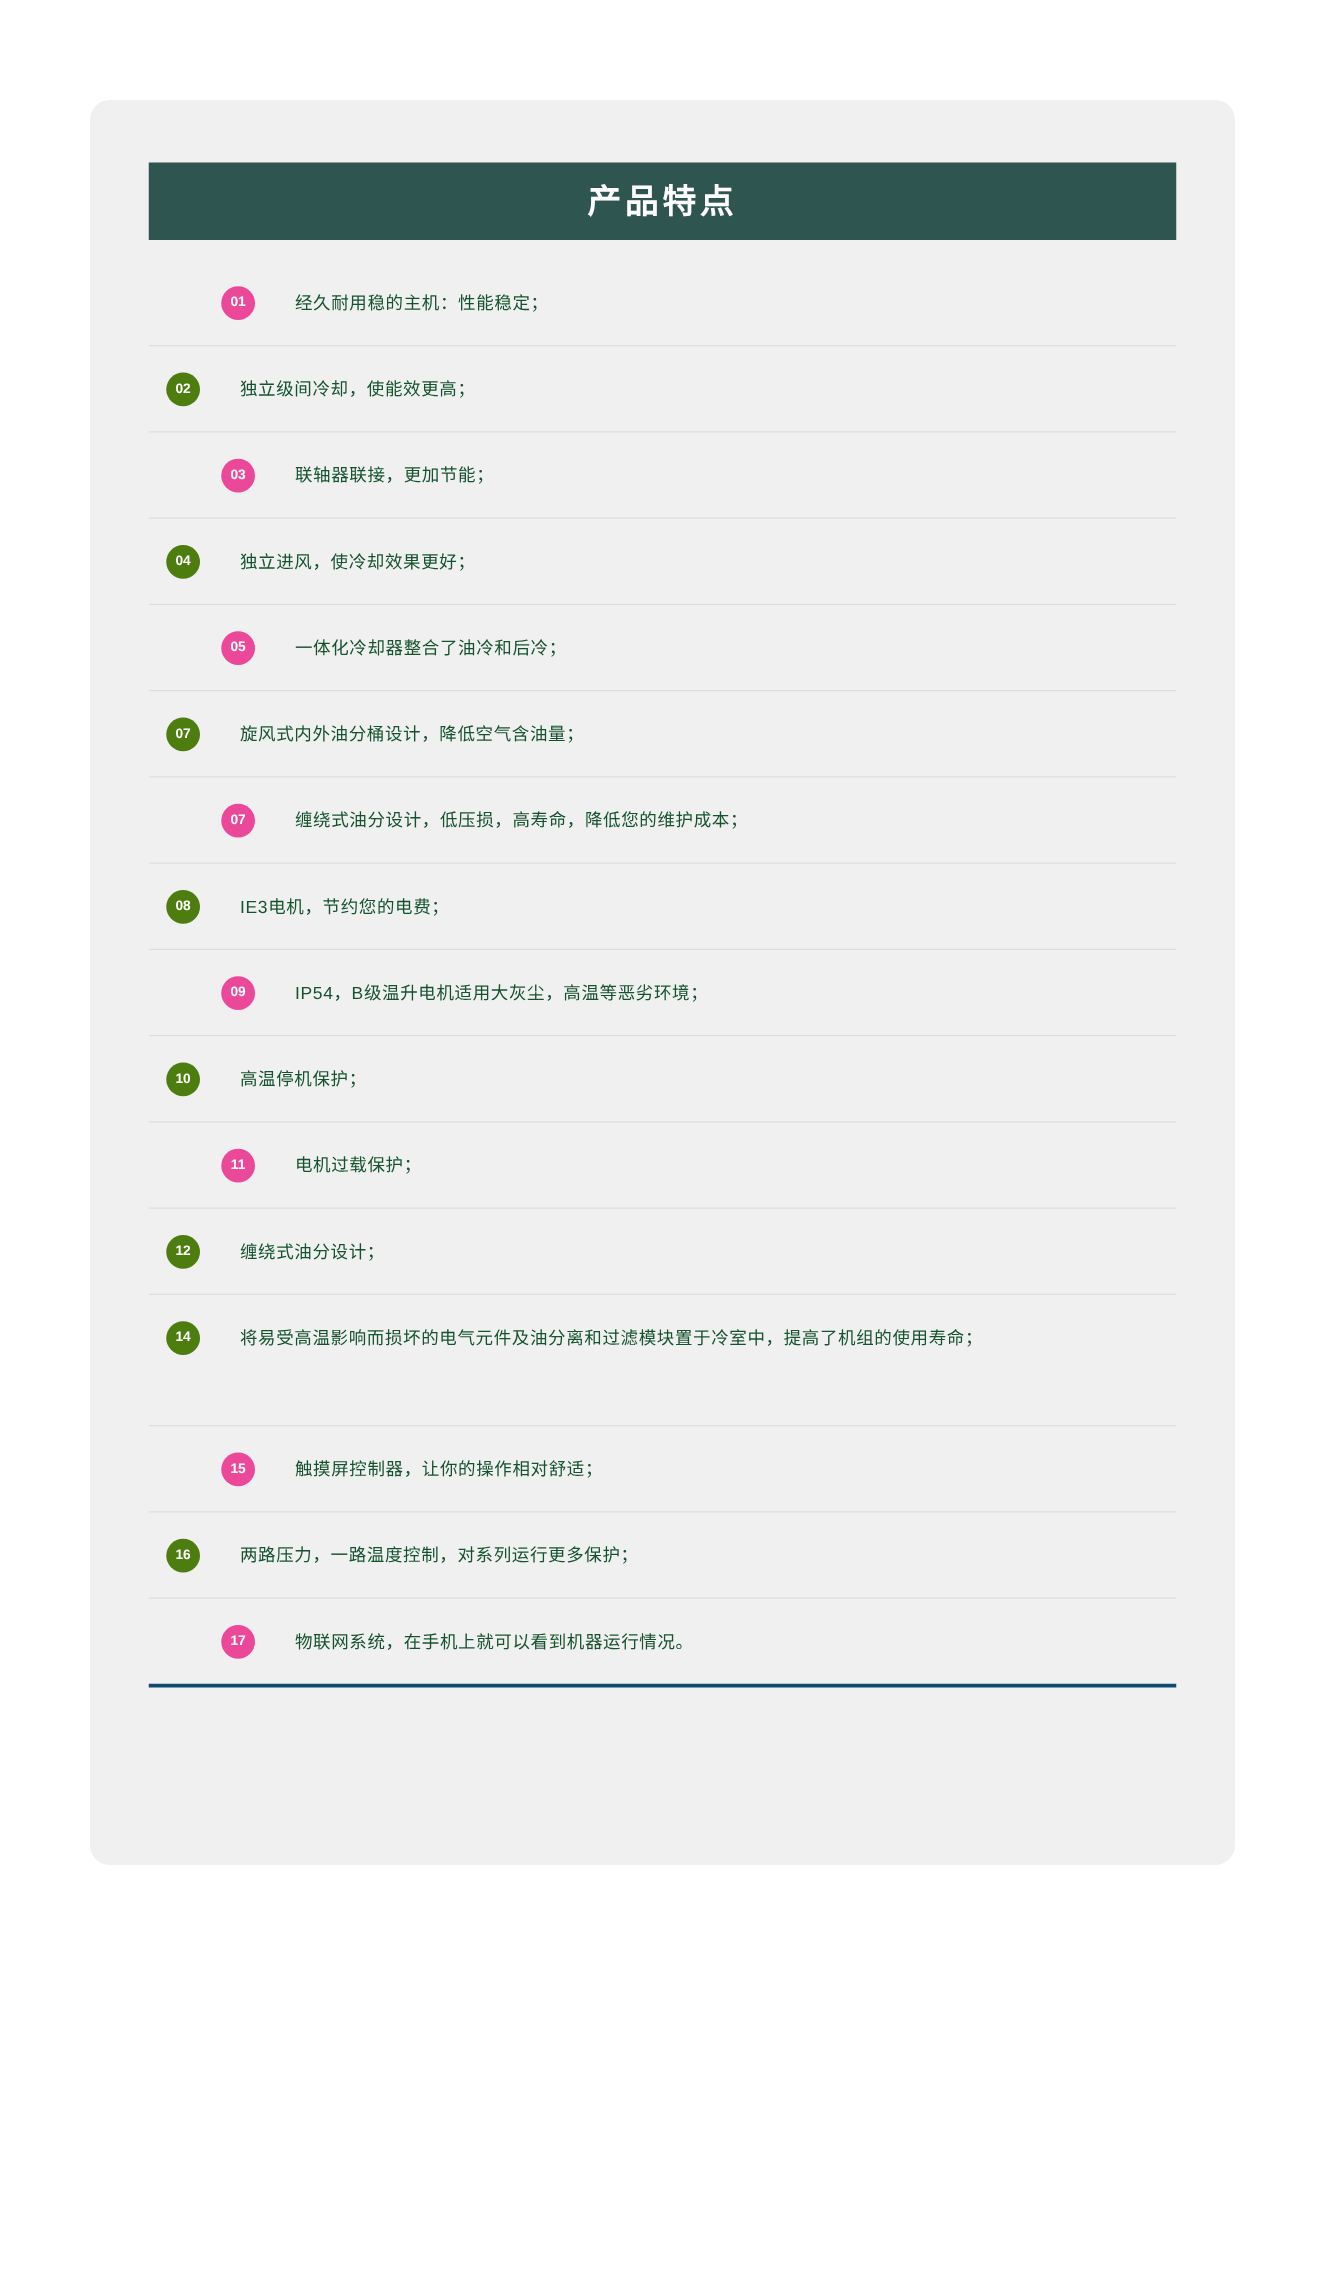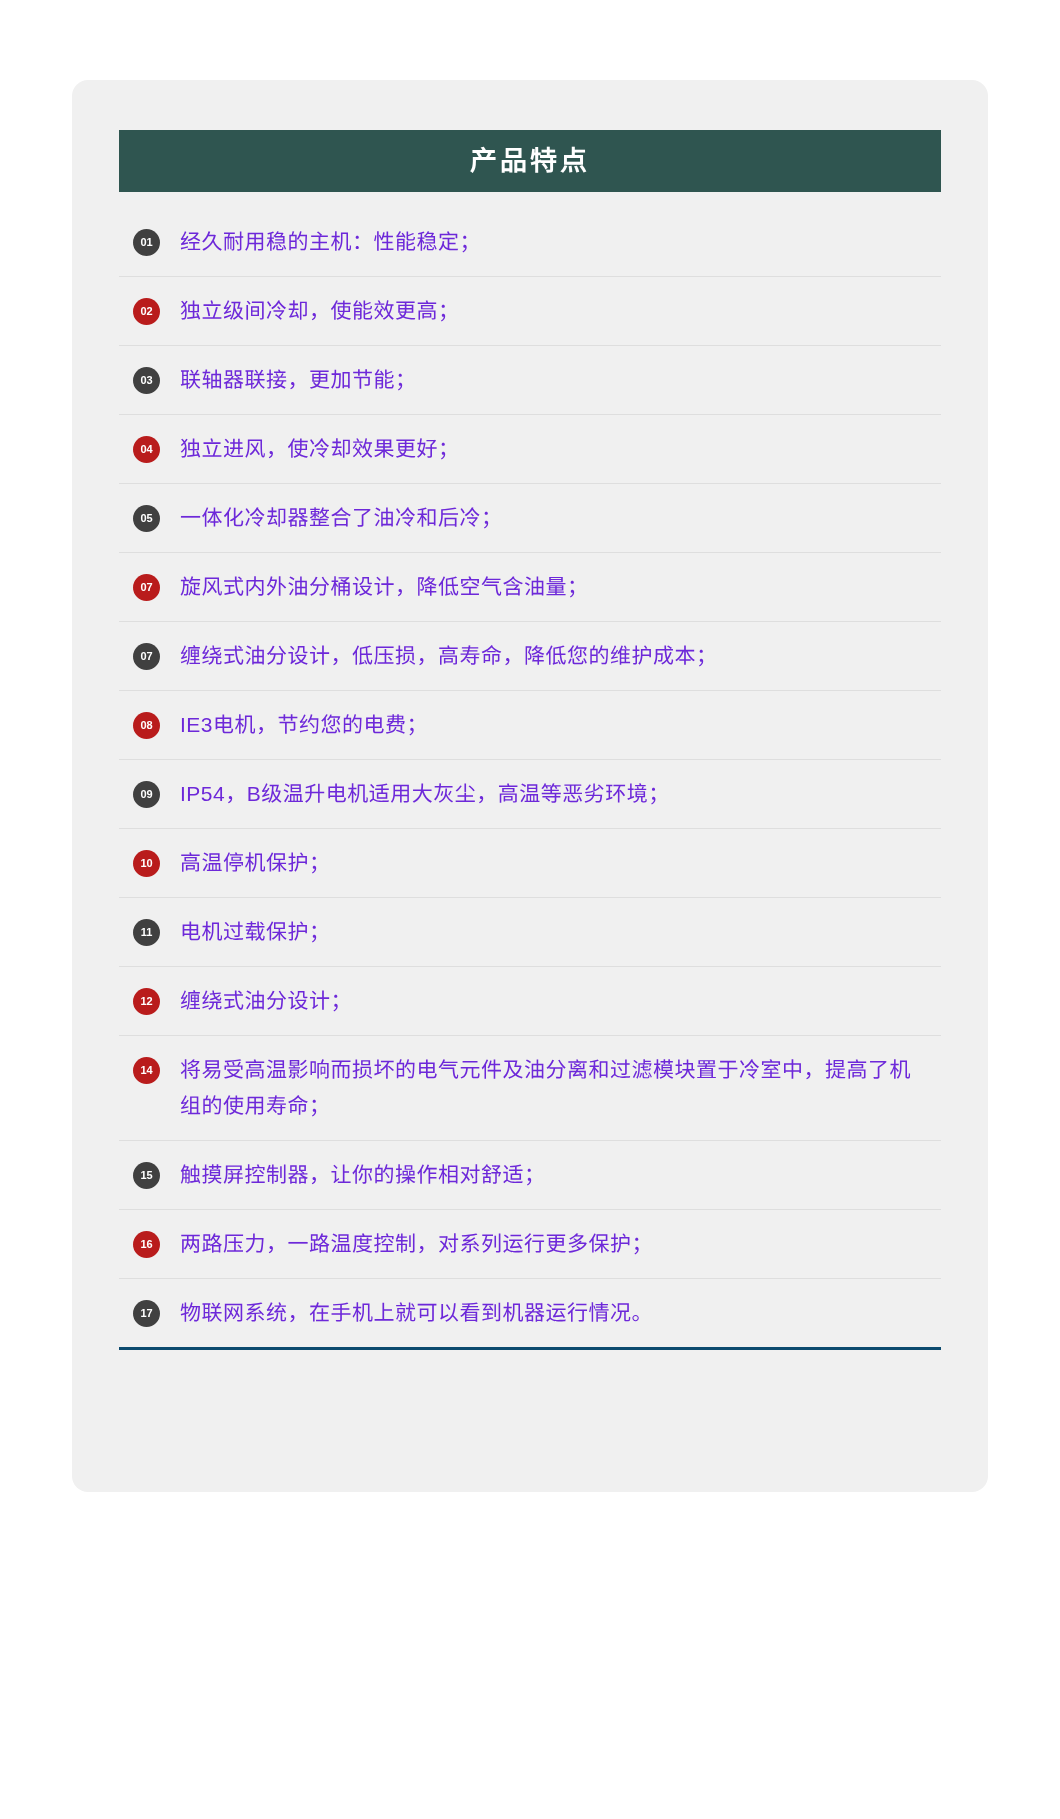--- a/index.html
+++ b/index.html
@@ -84,32 +84,33 @@
     justify-content: center;
     color: #ffffff;
     font-size: 11px;
     font-weight: bold;
     line-height: 1;
     margin-top: 21px;
     box-sizing: border-box;
   }
 
   .badge.dark {
-    background: #404040;
+    background: #ec4899;
+    margin-left: 44px;
   }
 
   .badge.gold {
-    background: #b91c1c;
+    background: #4d7c0f;
   }
 
   .item-text {
     flex: 1 1 auto;
-    margin-left: 20px;
-    color: #6d28d9;
-    font-size: 21px;
+    margin-left: 32px;
+    color: #14532d;
+    font-size: 14px;
     line-height: 36px;
     padding: 16px 10px 16px 0;
     letter-spacing: 0.5px;
   }
 
   .item.two-line {
     min-height: 105px;
   }
 </style>
 </head>

